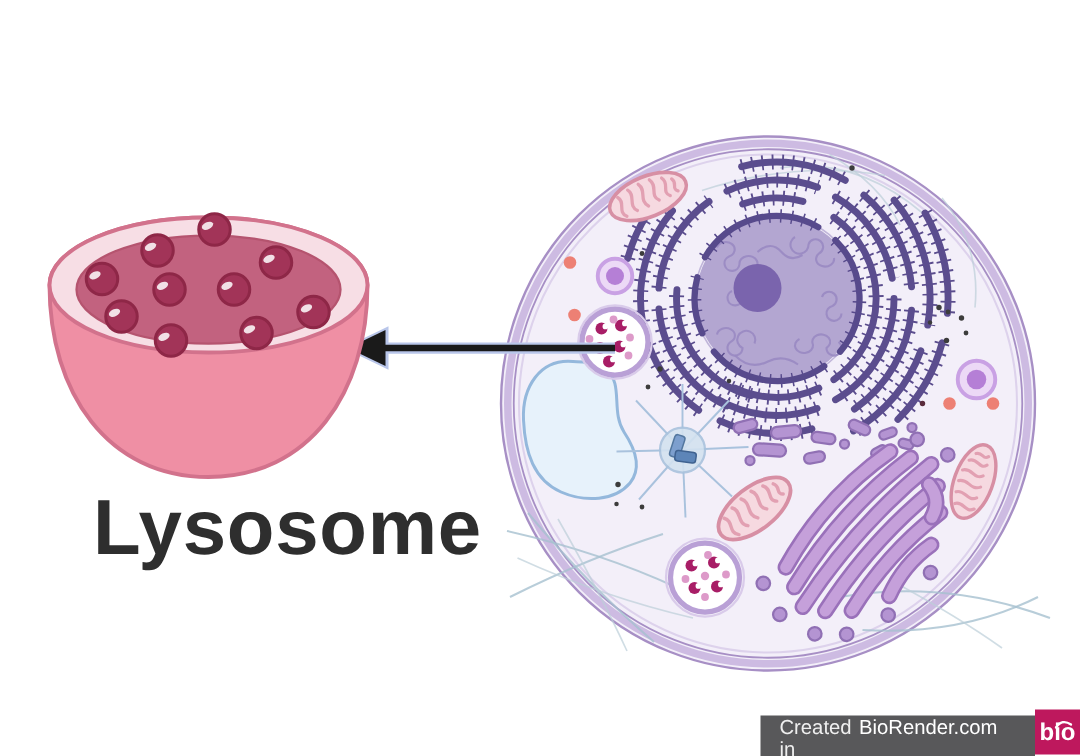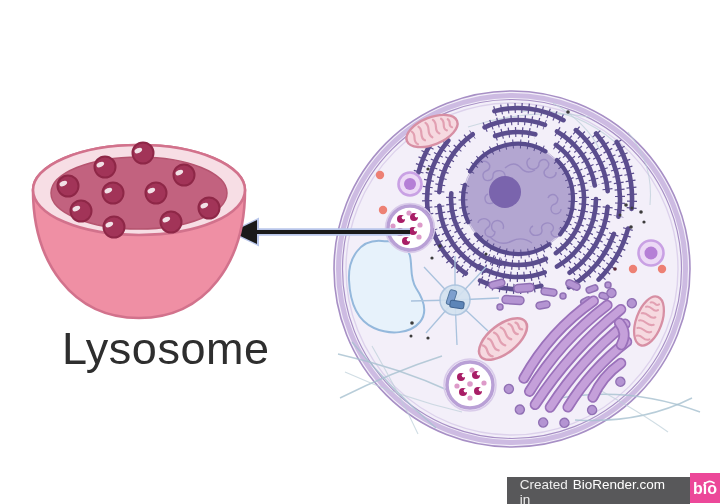--- a/index.html
+++ b/index.html
@@ -13,29 +13,29 @@
   .er-studs{stroke:#5b4d8e;stroke-width:10;fill:none;stroke-dasharray:1.2 5.6;stroke-linecap:butt;}
   .env-line{stroke:#574a8c;stroke-width:4.2;fill:none;stroke-linecap:round;}
   .env-studs{stroke:#574a8c;stroke-width:9;fill:none;stroke-dasharray:1 6.5;stroke-linecap:butt;}
   .chromatin{stroke:#998ac2;stroke-width:1.4;fill:none;opacity:.9;}
   .cytosk{stroke:#a6c0cf;stroke-width:1.4;fill:none;opacity:.8;}
   .cytosk2{stroke:#bccfd9;stroke-width:1.1;fill:none;opacity:.7;}
   .golgi-out{stroke:#9a71ba;stroke-width:11;fill:none;stroke-linecap:round;}
   .golgi-in{stroke:#c5a0da;stroke-width:7.5;fill:none;stroke-linecap:round;}
   .ser{fill:#b494d2;stroke:#9070b4;stroke-width:1.5;}
 
-  .diagram-label{position:absolute;left:62px;top:324px;font-size:45px;line-height:1.1;
-                 font-weight:400;color:#2e2e2e;letter-spacing:0.5px;}
+  .diagram-label{position:absolute;left:62px;top:324px;font-size:52px;line-height:1.1;
+                 font-weight:700;color:#2e2e2e;letter-spacing:0.5px;}
 
   .watermark{position:absolute;left:507px;top:477px;width:183px;height:25px;background:#58585a;
              display:flex;align-items:center;justify-content:flex-end;padding:15px;box-sizing:border-box;}
   .watermark .wm-text{display:flex;align-items:baseline;gap:5px;margin-right:10px;
              font-size:13.5px;color:#efefef;}
   .watermark .wm-brand{font-weight:400;color:#ffffff;}
-  .bio-badge{position:absolute;left:690px;top:473px;width:30px;height:30px;background:#ec4899;
+  .bio-badge{position:absolute;left:690px;top:473px;width:30px;height:30px;background:#be185d;
              display:flex;align-items:center;justify-content:center;}
   .bio-badge .bio-text{color:#ffffff;font-weight:700;font-size:16px;line-height:1;position:relative;top:1px;}
   .bio-badge svg{position:absolute;left:13px;top:6px;}
 </style>
 </head>
 <body>
 
 <div class="stage">
 
   <svg class="diagram-svg" width="720" height="504" viewBox="0 0 720 504">

